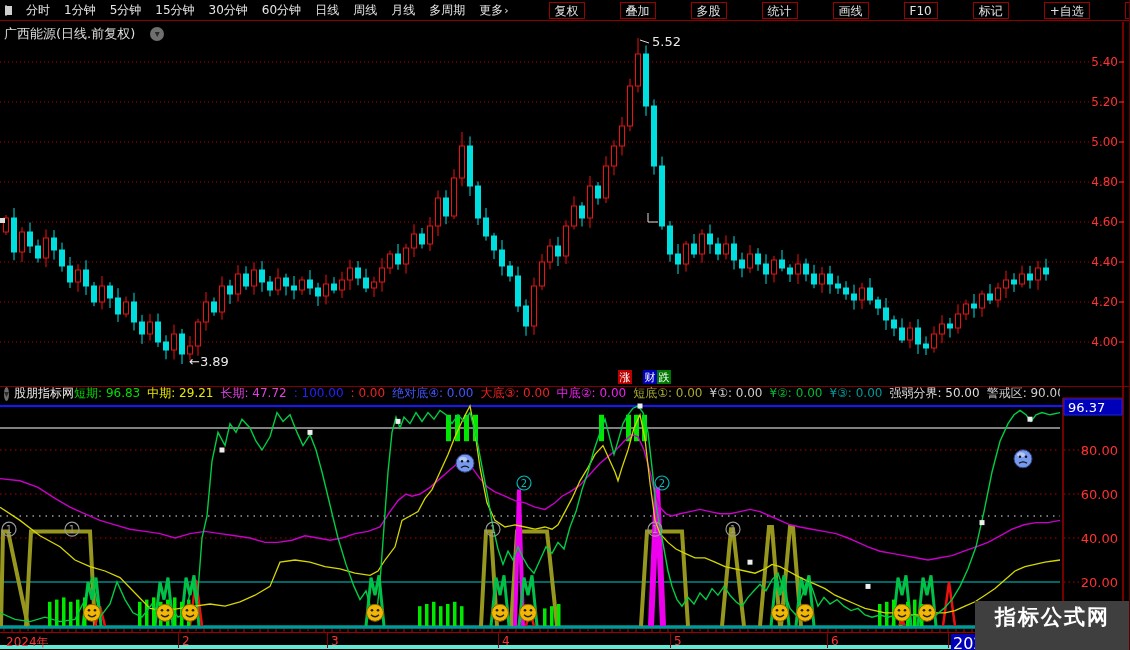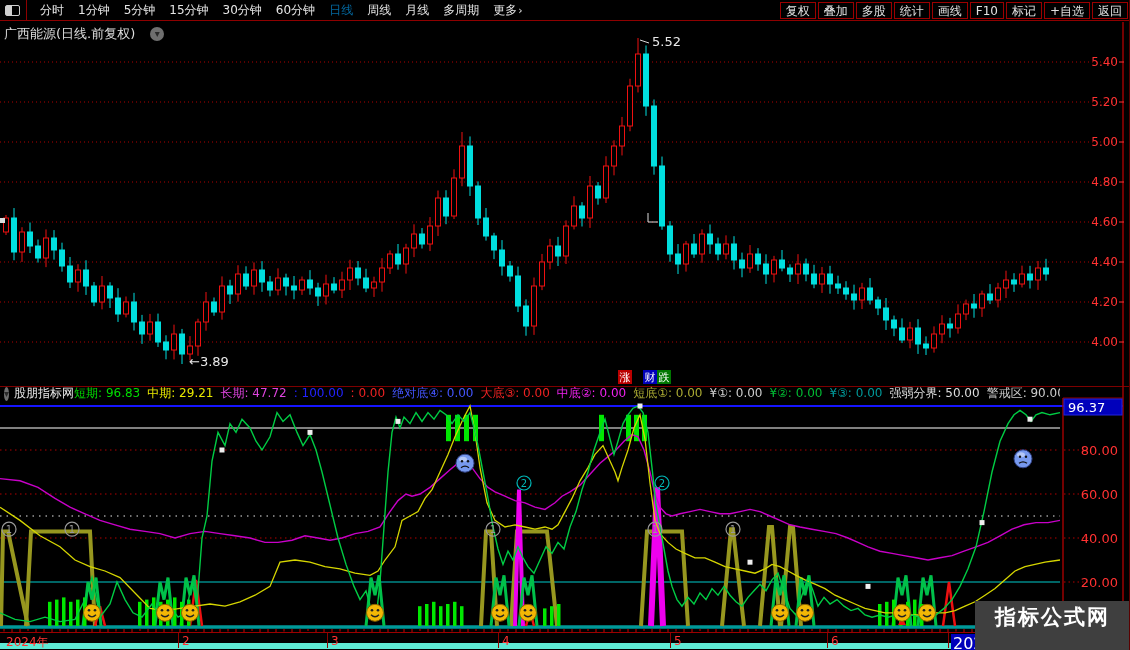--- a/index.html
+++ b/index.html
@@ -4,37 +4,37 @@
 <style>
   html,body{margin:0;padding:0;background:#000;}
   *{box-sizing:border-box;font-family:"DejaVu Sans","Liberation Sans",sans-serif;}
   .screen{position:relative;width:1130px;height:650px;background:#000;overflow:hidden;border-right:1px solid #5a0000;}
   
   .topbar{position:absolute;left:0;top:0;width:1130px;height:21px;background:#000;border-bottom:1px solid #8e0000;display:flex;align-items:center;}
   .win-icon{width:15px;height:11px;border:1px solid #cfcfcf;border-radius:2px;margin:0 6px 0 5px;position:relative;}
   .win-icon::after{content:"";position:absolute;left:0;top:0;width:6px;height:9px;background:#cfcfcf;}
   .tb-sep{width:1px;height:21px;background:#8e0000;margin-right:6px;}
   .pitem{color:#e6e6e6;font-size:12px;padding:0 7px;cursor:default;white-space:nowrap;}
-  .pitem.active{color:#0369a1;}
+  .pitem.active{color:#e5e5e5;}
   .more-arrow{color:#e6e6e6;font-size:11px;padding-left:1px;}
   .tb-right{margin-left:auto;display:flex;align-items:center;height:21px;}
-  .tb-btn{color:#e2e2e2;font-size:12px;border:1px solid #9b0000;padding:0 5px;height:17px;line-height:16px;margin-right:2px;white-space:nowrap;}
+  .tb-btn{color:#e2e2e2;font-size:12px;border:1px solid #9b0000;padding:0 5px;height:17px;line-height:16px;margin-right:2px;white-space:nowrap;margin-left:33px;}
   
   .price-title{position:absolute;left:4px;top:25px;color:#dedede;font-size:13px;z-index:5;display:flex;align-items:center;gap:15px;}
   .chev-circle{display:inline-block;width:14px;height:14px;border-radius:50%;background:#6f6f6f;color:#2a2a2a;font-size:10px;line-height:13px;text-align:center;}
   svg{position:absolute;left:0;}
   #priceSvg{top:22px;}
   #indSvg{top:386px;}
   
   .ind-header{position:absolute;left:0;top:386px;width:1060px;height:15px;white-space:nowrap;overflow:hidden;z-index:6;display:flex;align-items:center;font-size:12px;}
   .ind-header .src{color:#e8e8e8;}
   .ind-header .chev-circle{margin:0 5px 0 4px;}
   .iparam{margin-right:7px;}
   
-  .date-axis{position:absolute;left:0;top:632px;width:1130px;height:17px;background:#000;border-top:1px solid #9b0000;border-bottom:6px solid #5eead4;z-index:4;}
+  .date-axis{position:absolute;left:0;top:632px;width:1130px;height:17px;background:#000;border-top:1px solid #9b0000;border-bottom:4px solid #5eead4;z-index:4;}
   .date-label{position:absolute;top:1px;color:#ff3232;font-size:12px;white-space:nowrap;}
   .date-sep{position:absolute;top:0;width:1px;height:15px;background:#8a0000;}
   .date-hl{position:absolute;top:1px;background:#0000bb;color:#fff;font-size:16px;padding:0 2px;}
   
   .watermark{position:absolute;left:975px;top:601px;width:155px;height:49px;background:#3f3f3f;z-index:10;text-align:center;color:#fff;}
   .wm1{font-size:21px;font-weight:bold;letter-spacing:2px;margin-top:2px;}
   .wm2{font-size:17px;margin-top:-2px;}
 </style>
 </head>
 <body>

